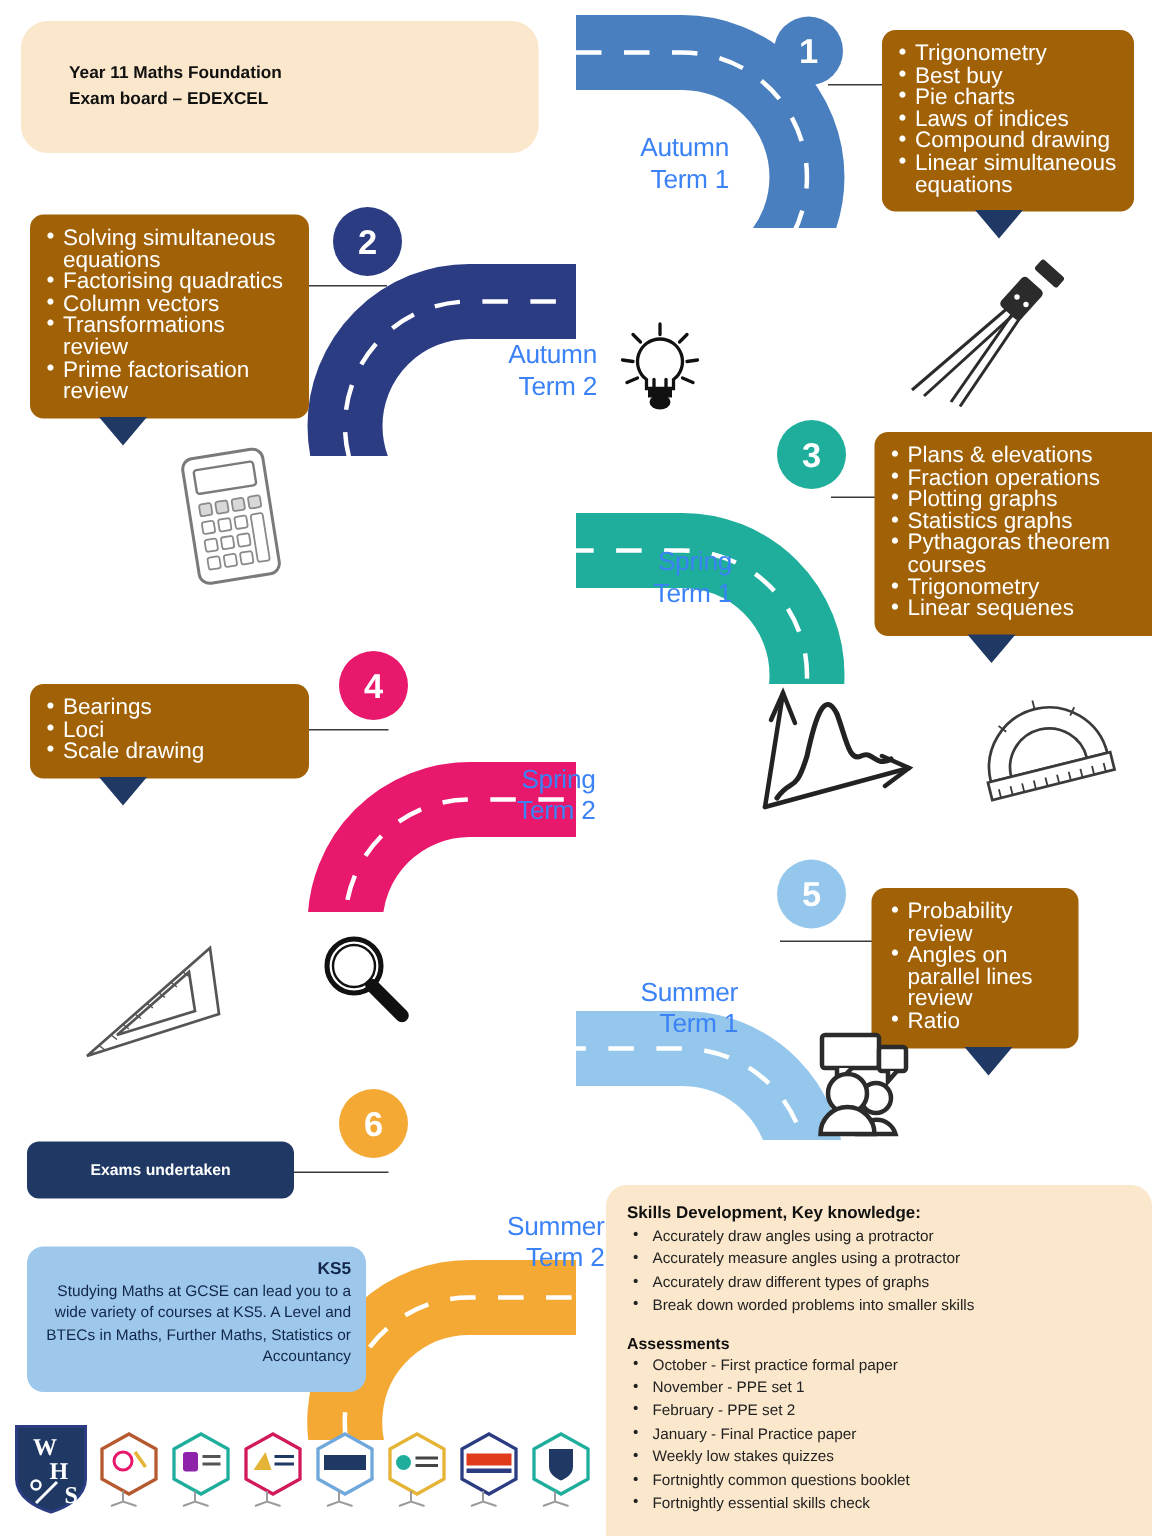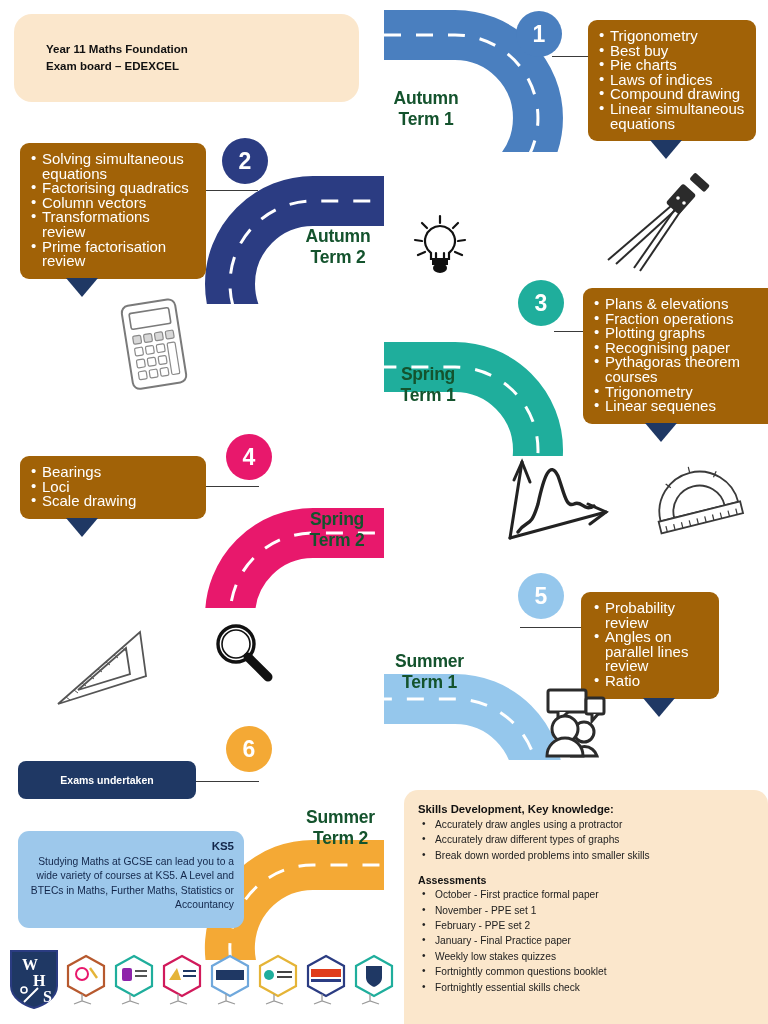--- a/index.html
+++ b/index.html
@@ -11,21 +11,21 @@
   
   #header-banner{left:14px;top:14px;width:345px;height:88px;background:#FBE7CC;
       border-radius:18px;}
   #header-banner .htxt{position:absolute;left:32px;top:27px;font-size:11.5px;
       font-weight:bold;line-height:17px;color:#111;}
 
   
   #road-svg{left:0;top:0;width:768px;height:1024px;}
 
   
-  .term-label{font-size:17.5px;font-weight:bold;color:#14532d;text-align:center;
+  .term-label{font-size:17.5px;font-weight:normal;color:#3b82f6;text-align:right;
       line-height:21px;letter-spacing:-.2px;}
 
   
   .step-circle{width:46px;height:46px;border-radius:50%;color:#fff;
       font-size:23px;font-weight:bold;display:flex;align-items:center;
       justify-content:center;}
 
   
   .callout{background:#a16207;border-radius:9px;color:#fff;font-size:15px;
       line-height:14.6px;padding:9px 11px 10px 11px;box-sizing:border-box;}
@@ -173,21 +173,21 @@
   <div class="tail" style="left:46px;bottom:-18px;"></div>
 </div>
 
 <div class="abs step-circle" style="left:518px;top:280px;background:#1FAE9C;">3</div>
 <div class="connector" style="left:554px;top:331px;width:42px;"></div>
 <div class="abs callout" style="left:583px;top:288px;width:196px;">
   <ul>
     <li>Plans &amp; elevations</li>
     <li>Fraction operations</li>
     <li>Plotting graphs</li>
-    <li>Recognising paper</li>
+    <li>Statistics graphs</li>
     <li>Pythagoras theorem courses</li>
     <li>Trigonometry</li>
     <li>Linear sequenes</li>
   </ul>
   <div class="tail" style="left:62px;bottom:-18px;"></div>
 </div>
 
 <div class="abs step-circle" style="left:226px;top:434px;background:#E8186C;">4</div>
 <div class="connector" style="left:205px;top:486px;width:54px;"></div>
 <div class="abs callout" style="left:20px;top:456px;width:186px;">
@@ -219,20 +219,21 @@
 
 <div id="ks5-box" class="abs">
   <div class="ks5-title">KS5</div>
   <div>Studying Maths at GCSE can lead you to a wide variety of courses at KS5. A Level and BTECs in Maths, Further Maths, Statistics or Accountancy</div>
 </div>
 
 <div id="skills-panel" class="abs">
   <div class="sp-head">Skills Development, Key knowledge:</div>
   <ul>
     <li>Accurately draw angles using a protractor</li>
+    <li>Accurately measure angles using a protractor</li>
     <li>Accurately draw different types of graphs</li>
     <li>Break down worded problems into smaller skills</li>
   </ul>
   <div class="sp-head2">Assessments</div>
   <ul>
     <li>October - First practice formal paper</li>
     <li>November - PPE set 1</li>
     <li>February - PPE set 2</li>
     <li>January - Final Practice paper</li>
     <li>Weekly low stakes quizzes</li>

